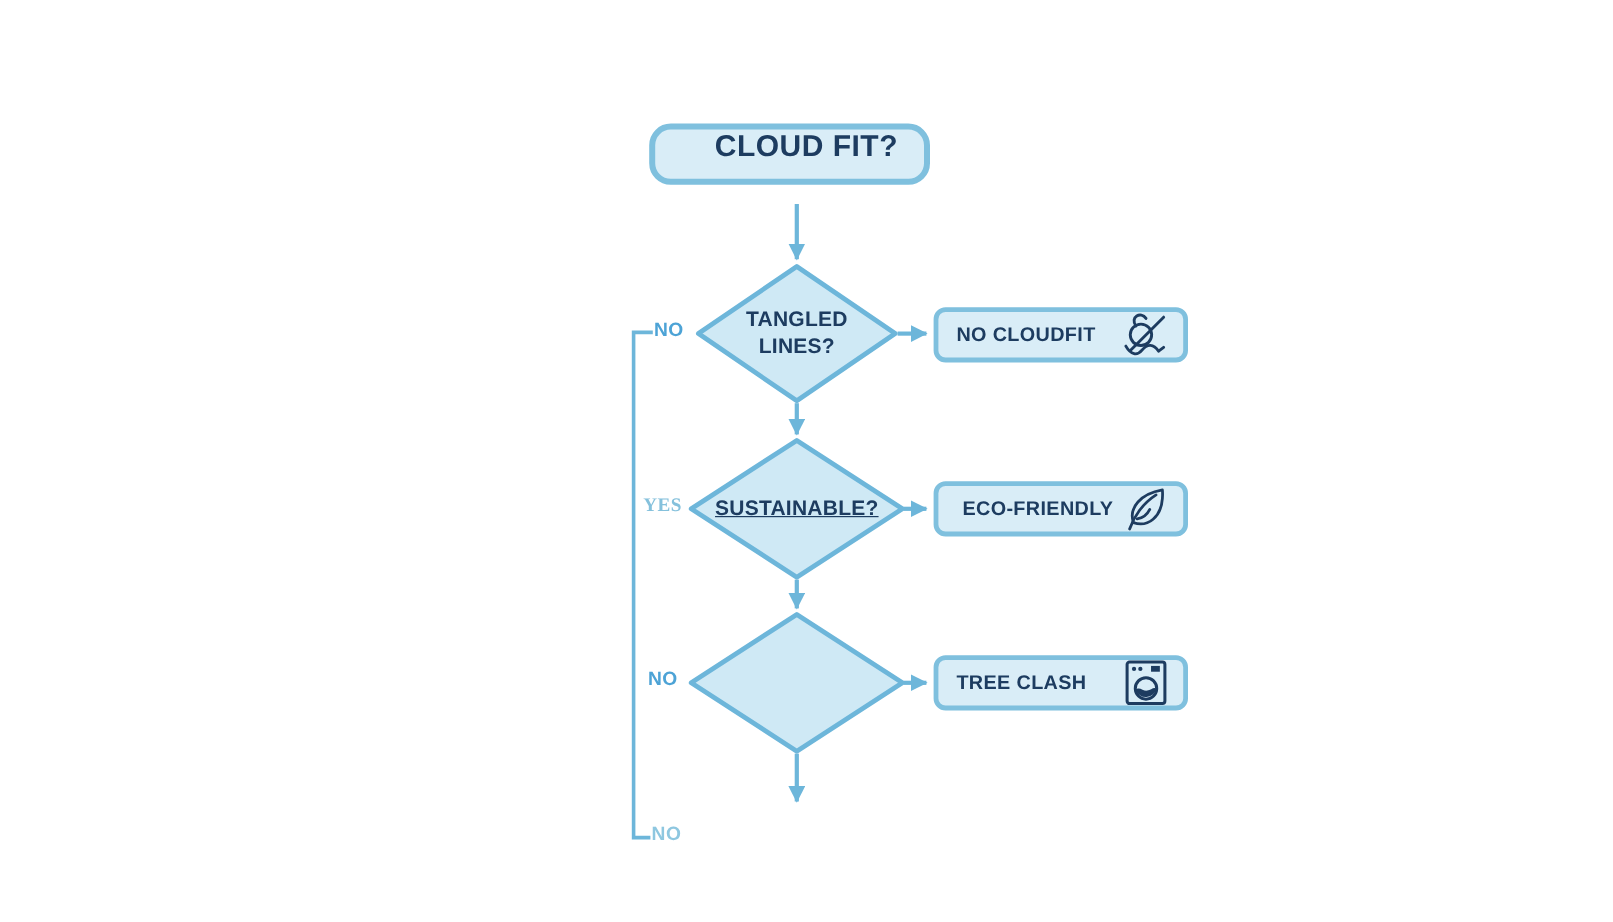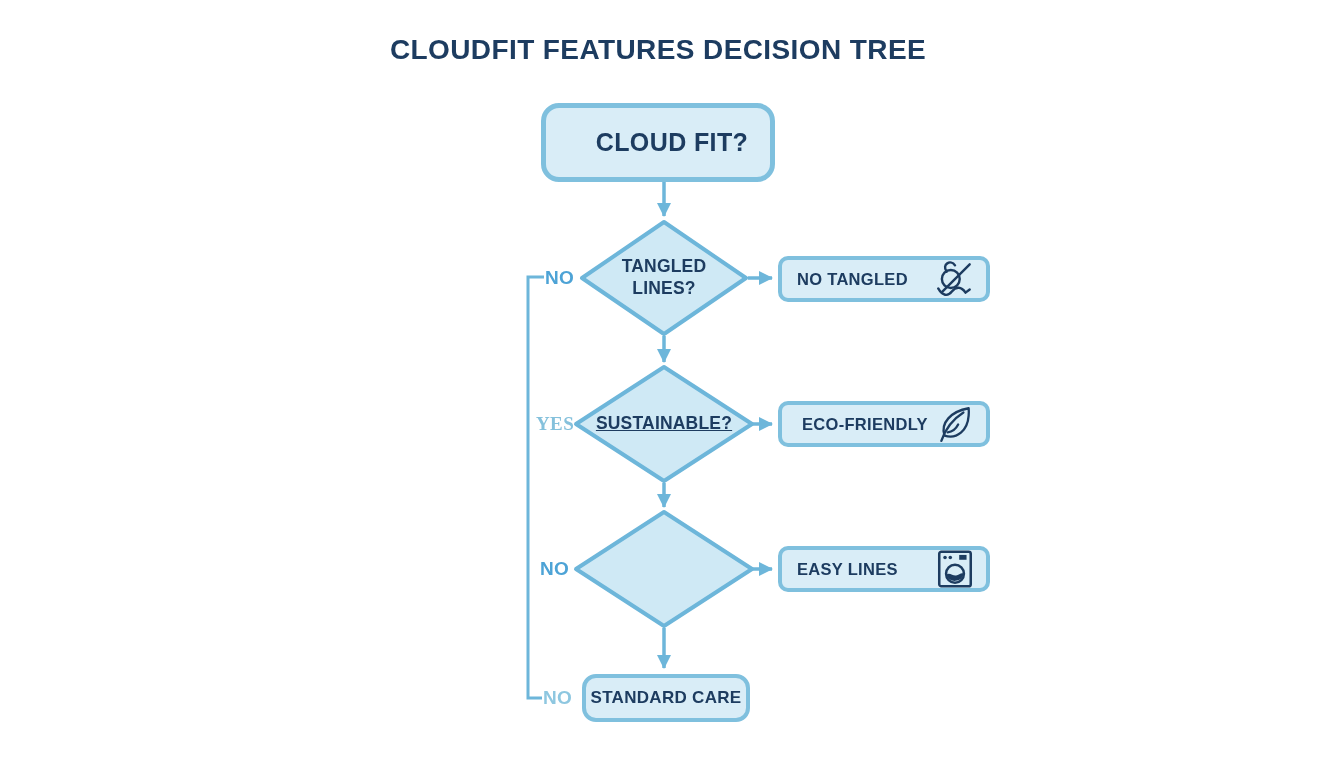--- a/index.html
+++ b/index.html
@@ -12,37 +12,37 @@
   .canvas{position:relative;width:1344px;height:768px;background:var(--bg);}
   .overlay{position:absolute;left:0;top:0;width:1344px;height:768px;}
 
   .title{
     position:absolute;left:658px;top:34px;transform:translateX(-50%);
     white-space:nowrap;font-size:28px;font-weight:700;letter-spacing:.4px;
     color:var(--navy);
   }
 
   .start-node{
-    position:absolute;left:541px;top:103px;width:234px;height:79px;
+    position:absolute;left:541px;top:103px;width:234px;height:51px;
     background:var(--fill);border:5px solid var(--border);border-radius:18px;
-    display:flex;align-items:center;justify-content:center;
+    display:flex;justify-content:center;
     font-size:25px;font-weight:700;letter-spacing:.4px;color:var(--navy);padding-left:28px;
   }
 
   .q{
     position:absolute;display:flex;align-items:center;justify-content:center;
     text-align:center;font-weight:700;color:var(--navy);font-size:17.5px;
     line-height:1.25;letter-spacing:.2px;
   }
   .q1{left:594px;top:240px;width:140px;height:76px;}
   .q2{left:574px;top:400px;width:180px;height:48px;text-decoration:underline;}
   .q3{left:574px;top:545px;width:180px;height:48px;}
 
   .branch{
-    position:absolute;font-size:19px;font-weight:700;letter-spacing:.4px;
+    position:absolute;font-size:16px;font-weight:700;letter-spacing:.4px;
   }
   .b1{left:545px;top:267px;color:var(--labelno);}
   .b2{left:536px;top:413px;color:var(--labelyes);font-family:Liberation Serif, serif;}
   .b3{left:540px;top:558px;color:var(--labelno);}
   .b4{left:543px;top:687px;color:var(--labelsoft);}
 
   .result{
     position:absolute;left:778px;width:212px;height:46px;
     background:var(--fill);border:4px solid var(--border);border-radius:10px;
     display:flex;align-items:center;justify-content:space-between;
@@ -64,21 +64,20 @@
   .bracket{stroke:var(--line);stroke-width:3;fill:none;}
   .diamond{fill:var(--dfill);stroke:var(--line);stroke-width:4;stroke-linejoin:round;}
   .icon-stroke{stroke:var(--navy);fill:none;stroke-linecap:round;stroke-linejoin:round;}
   .icon-fill{fill:var(--navy);stroke:none;}
 </style>
 </head>
 <body>
 
 <div class="canvas">
 
-  <h1 class="title">CLOUDFIT FEATURES DECISION TREE</h1>
 
   <svg class="overlay" viewBox="0 0 1344 768" xmlns="http://www.w3.org/2000/svg">
     <defs>
       <marker id="ah" markerUnits="userSpaceOnUse" markerWidth="16" markerHeight="15" refX="13" refY="7" orient="auto">
         <path d="M0,0 L14,7 L0,14 Z" fill="#6db6da"></path>
       </marker>
     </defs>
 
     <line class="flowline" x1="664" y1="170" x2="664" y2="216" marker-end="url(#ah)"></line>
     <line class="flowline" x1="664" y1="336" x2="664" y2="362" marker-end="url(#ah)"></line>
@@ -102,21 +101,21 @@
 
   <div class="q q1">TANGLED LINES?</div>
   <div class="q q2">SUSTAINABLE?</div>
 
   <div class="branch b1">NO</div>
   <div class="branch b2">YES</div>
   <div class="branch b3">NO</div>
   <div class="branch b4">NO</div>
 
   <div class="result r1">
-    <span class="rlabel">NO TANGLED</span>
+    <span class="rlabel">NO CLOUDFIT</span>
     <span class="ricon">
       <svg viewBox="0 0 40 40">
         <circle class="icon-stroke" cx="16" cy="20" r="8.5" stroke-width="2.3"></circle>
         <path class="icon-stroke" d="M34,6 L8,32" stroke-width="2.3"></path>
         <path class="icon-stroke" d="M12,13 c-5,-7 4,-12 8,-6" stroke-width="2.3"></path>
         <path class="icon-stroke" d="M4,29 c4,7 9,8 13,3 c4,-5 9,-5 13,1 l4,-3" stroke-width="2.3"></path>
       </svg>
     </span>
   </div>
 
@@ -125,30 +124,27 @@
     <span class="ricon">
       <svg viewBox="0 0 40 40">
         <path class="icon-stroke" d="M33,5 C16,8 6,19 10,31 C22,35 32,26 33,12 C33.2,9.5 33.2,7 33,5 Z" stroke-width="2.2"></path>
         <path class="icon-stroke" d="M7,36 C10,27 17,16 28,9" stroke-width="2.2"></path>
         <path class="icon-stroke" d="M13,28 C17,27.5 21,24.5 23,20.5" stroke-width="2.2"></path>
       </svg>
     </span>
   </div>
 
   <div class="result r3">
-    <span class="rlabel">EASY LINES</span>
+    <span class="rlabel">TREE CLASH</span>
     <span class="ricon">
       <svg viewBox="0 0 40 40">
         <rect class="icon-stroke" x="5" y="3.5" width="30" height="33" rx="2" stroke-width="2.4"></rect>
         <circle class="icon-fill" cx="10.5" cy="9" r="1.7"></circle>
         <circle class="icon-fill" cx="15.5" cy="9" r="1.7"></circle>
         <rect class="icon-fill" x="24" y="6.6" width="7" height="4.6"></rect>
         <circle class="icon-stroke" cx="20" cy="24.5" r="8.5" stroke-width="2.4"></circle>
         <path class="icon-fill" d="M11.8,25.5 C14.5,22.5 18,26.8 21,26.2 C24,25.6 26,23 28.2,24.5 A8.5,8.5 0 0 1 11.8,25.5 Z"></path>
       </svg>
     </span>
   </div>
 
-  <div class="end-node">
-    <span>STANDARD CARE</span>
-  </div>
 
 </div>
 
 </body></html>

